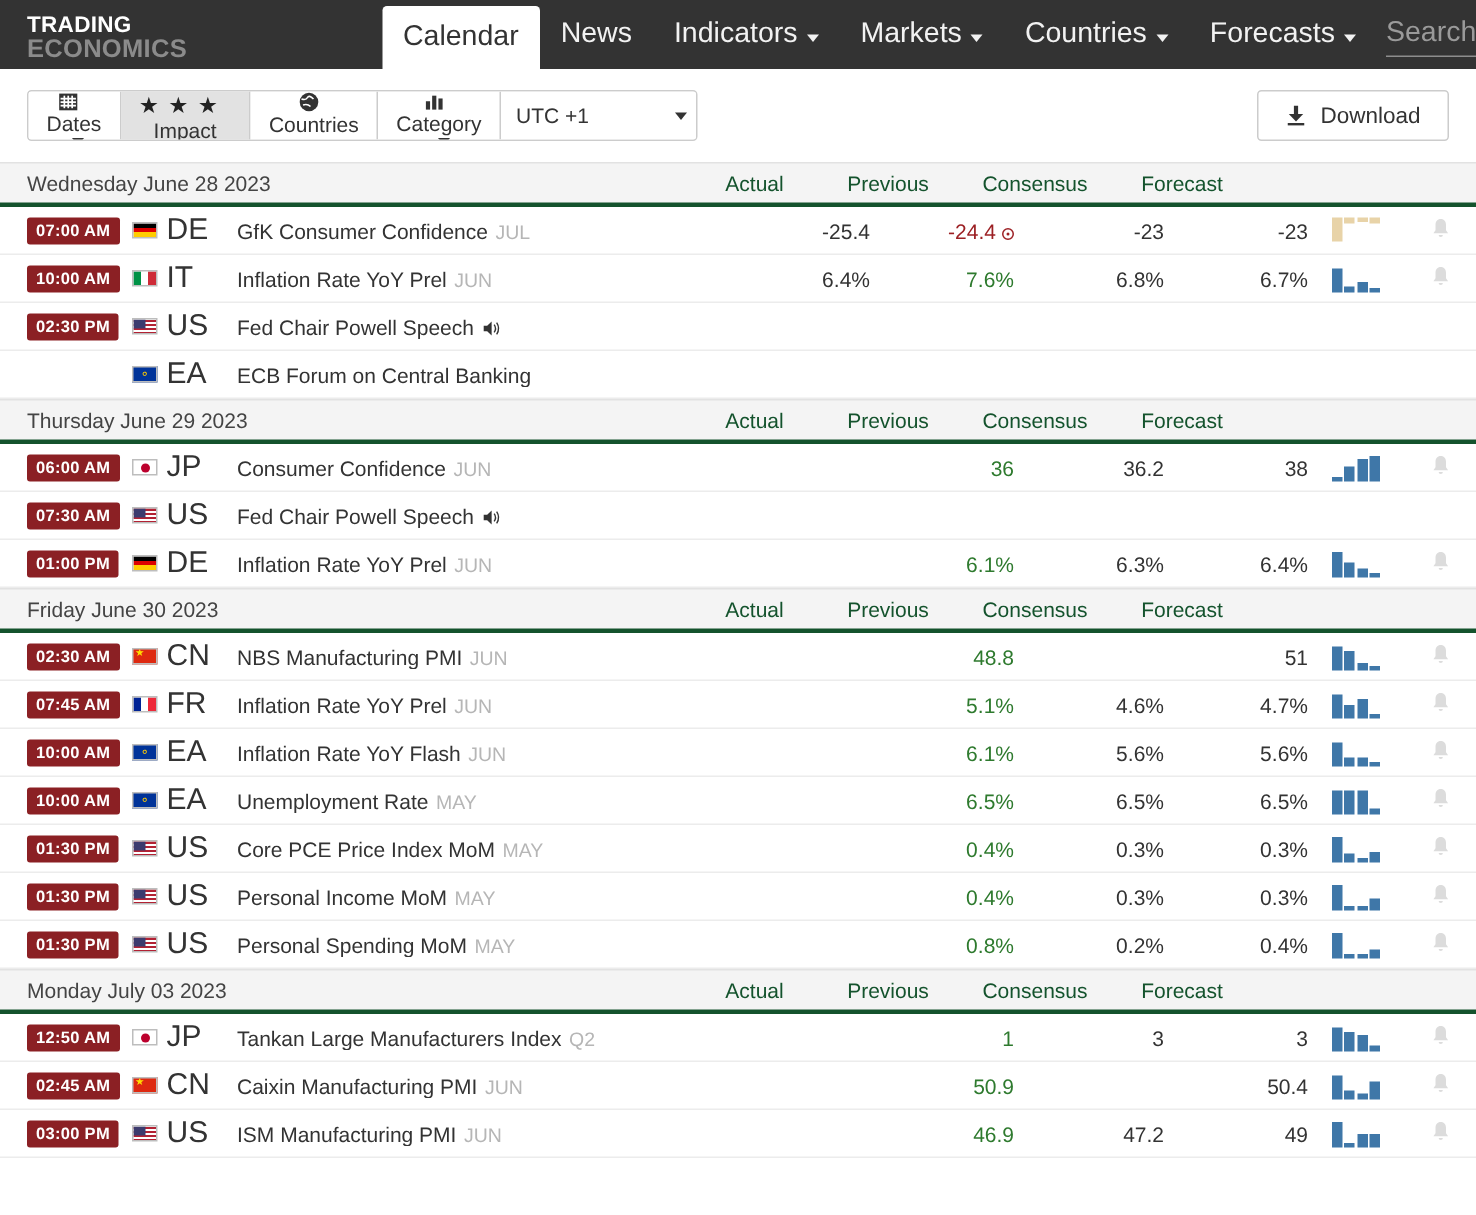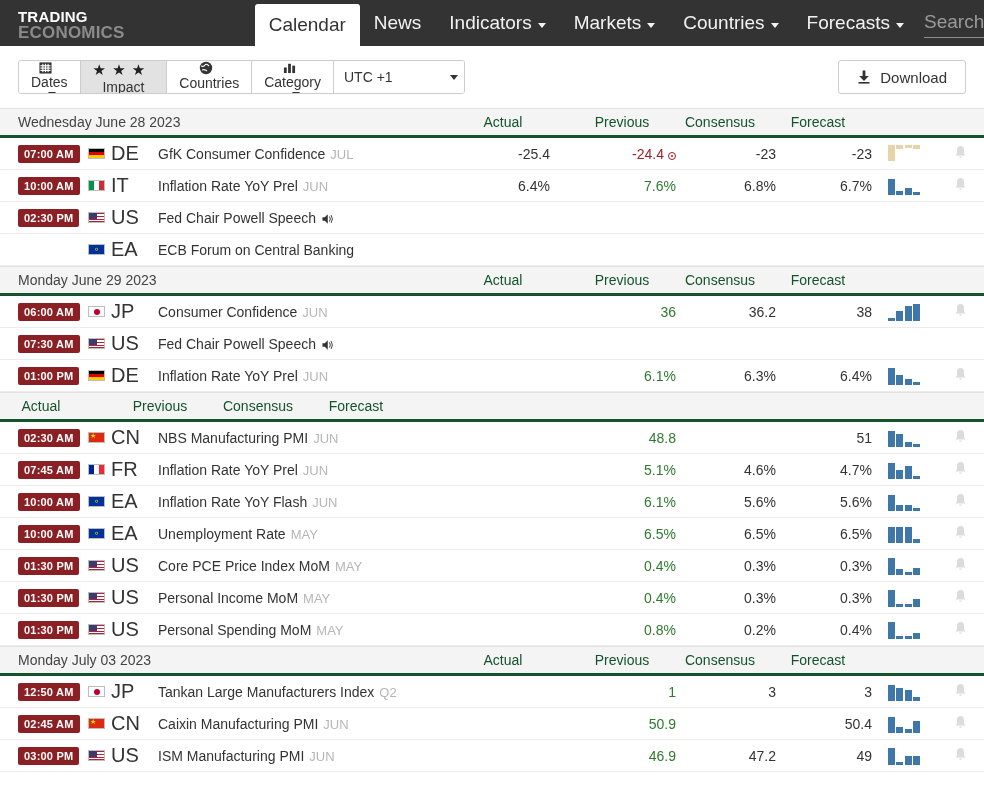--- a/index.html
+++ b/index.html
@@ -176,21 +176,21 @@
     background: #fff;
     font-size: 14px;
   }
   .c-time   { flex: 0 0 88px; padding-left: 18px; }
   .c-flag   { flex: 0 0 70px; display: flex; align-items: center; gap: 6px; }
   .c-event  { flex: 1 1 auto; white-space: nowrap; overflow: hidden; }
   .c-val    { text-align: right; }
 
   
   .w-actual    { flex: 0 0 82px; }
-  .w-previous  { flex: 0 0 96px; margin-left: 30px; }
+  .w-previous  { flex: 0 0 96px; }
   .w-consensus { flex: 0 0 100px; }
   .w-forecast  { flex: 0 0 96px; }
   .w-spark     { flex: 0 0 64px; }
   .w-bell      { flex: 0 0 48px; }
 
   .timebadge {
     display: inline-block;
     background: #8b2024;
     color: #ffffff;
     font-size: 11px;
@@ -442,21 +442,21 @@
       </div>
       <div class="c-event"><span class="evname">ECB Forum on Central Banking</span></div>
       <div class="c-val w-actual"><span class="val-plain"></span></div>
       <div class="c-val w-previous"><span class="val-plain"></span></div>
       <div class="c-val w-consensus"><span class="val-plain"></span></div>
       <div class="c-val w-forecast"><span class="val-plain"></span></div>
       <div class="w-spark"></div>
       <div class="w-bell bellcell"></div>
     </div>
     <div class="grouphead">
-      <div class="gdate">Monday June 29 2023</div>
+      <div class="gdate">Thursday June 29 2023</div>
       <div class="gcol w-actual">Actual</div>
       <div class="gcol w-previous">Previous</div>
       <div class="gcol w-consensus">Consensus</div>
       <div class="gcol w-forecast">Forecast</div>
       <div class="gcol w-spark"></div>
       <div class="gcol w-bell"></div>
     </div>
     <div class="row">
       <div class="c-time"><span class="timebadge">06:00 AM</span></div>
       <div class="c-flag">
@@ -521,20 +521,21 @@
         </div>
       </div>
       <div class="w-bell bellcell">
         <span><svg width="13" height="15" viewBox="0 0 13 15">
             <path d="M6.5 1 C8.8 1 10 2.6 10 5 v3.5 l1.4 2 H1.6 l1.4-2 V5 C3 2.6 4.2 1 6.5 1 Z" fill="#dcdcdc"></path>
             <path d="M5.1 11.6 a1.4 1.4 0 0 0 2.8 0 Z" fill="#dcdcdc"></path>
           </svg></span>
       </div>
     </div>
     <div class="grouphead">
+      <div class="gdate">Friday June 30 2023</div>
       <div class="gcol w-actual">Actual</div>
       <div class="gcol w-previous">Previous</div>
       <div class="gcol w-consensus">Consensus</div>
       <div class="gcol w-forecast">Forecast</div>
       <div class="gcol w-spark"></div>
       <div class="gcol w-bell"></div>
     </div>
     <div class="row">
       <div class="c-time"><span class="timebadge">02:30 AM</span></div>
       <div class="c-flag">

